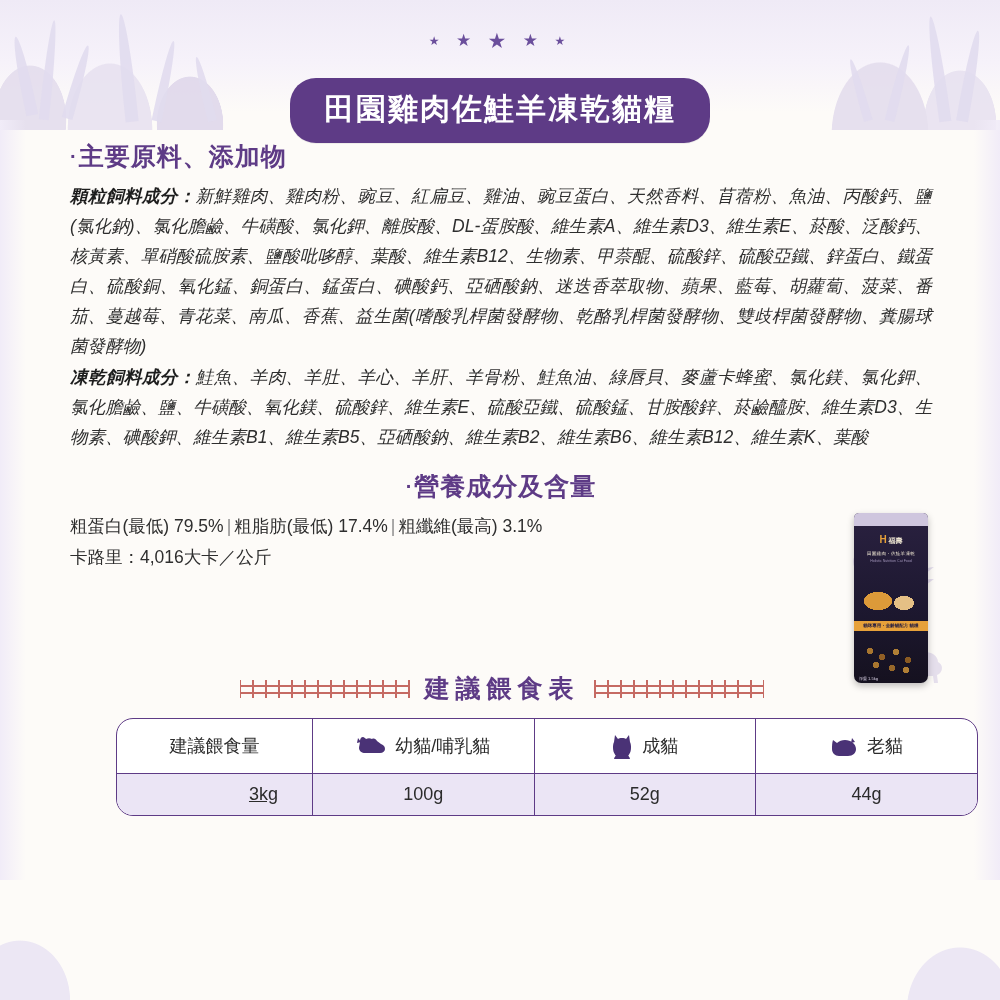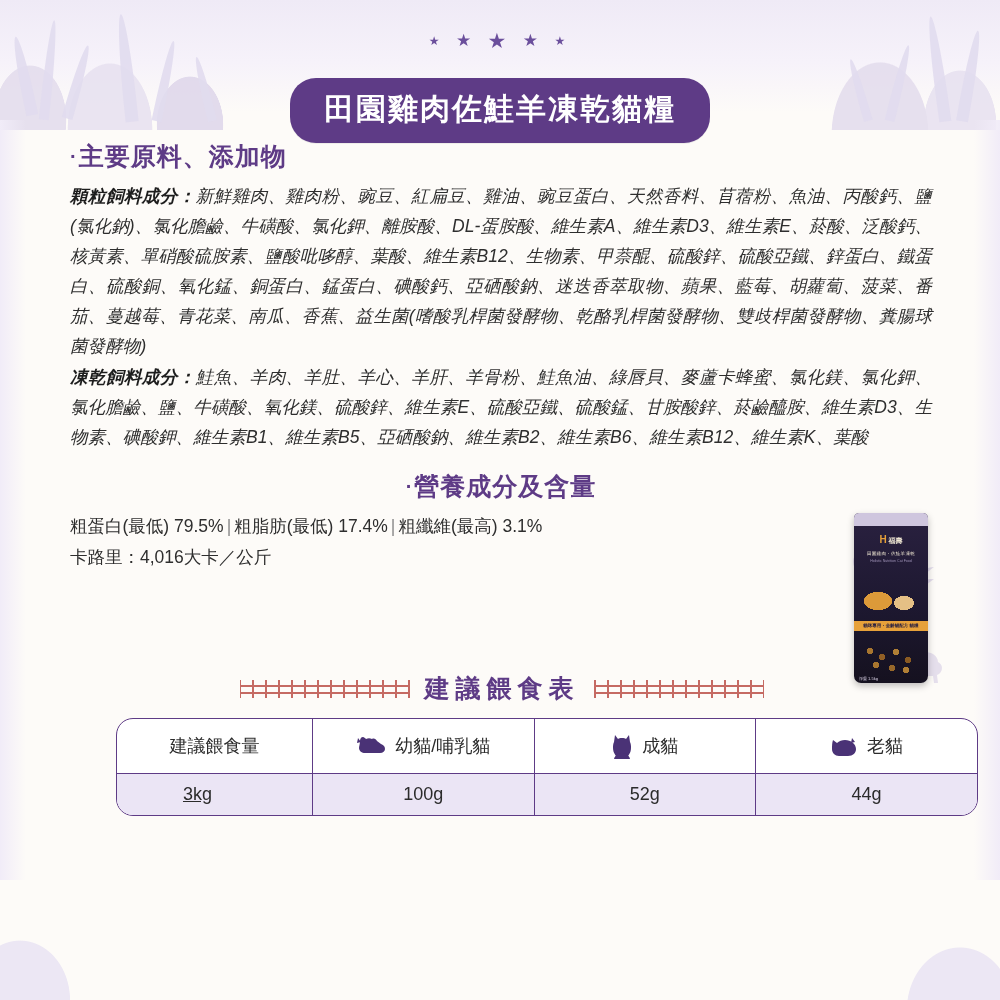--- a/index.html
+++ b/index.html
@@ -351,21 +351,21 @@
   }
   .th-inner {
     display: flex;
     align-items: center;
     justify-content: center;
     gap: 9px;
   }
   .th-inner .cat-ico { color: #4a3276; display: inline-flex; }
   tbody tr:nth-child(odd) { background: #ebe5f5; }
   tbody tr:nth-child(even) { background: #ffffff; }
-  td.col-w { text-align: center; padding-right: 34px; text-decoration: underline; }
+  td.col-w { text-align: right; padding-right: 34px; text-decoration: underline; }
 </style>
 </head>
 <body>
 
 <div class="bg-wrap">
   <div class="bg-top-band"></div>
   <div class="bg-grass-top"></div>
   <div class="blade" style="left:18px;top:36px;width:12px;height:80px;transform:rotate(-12deg);"></div>
   <div class="blade" style="left:44px;top:20px;width:10px;height:100px;transform:rotate(6deg);"></div>
   <div class="blade" style="left:72px;top:44px;width:11px;height:76px;transform:rotate(16deg);"></div>

